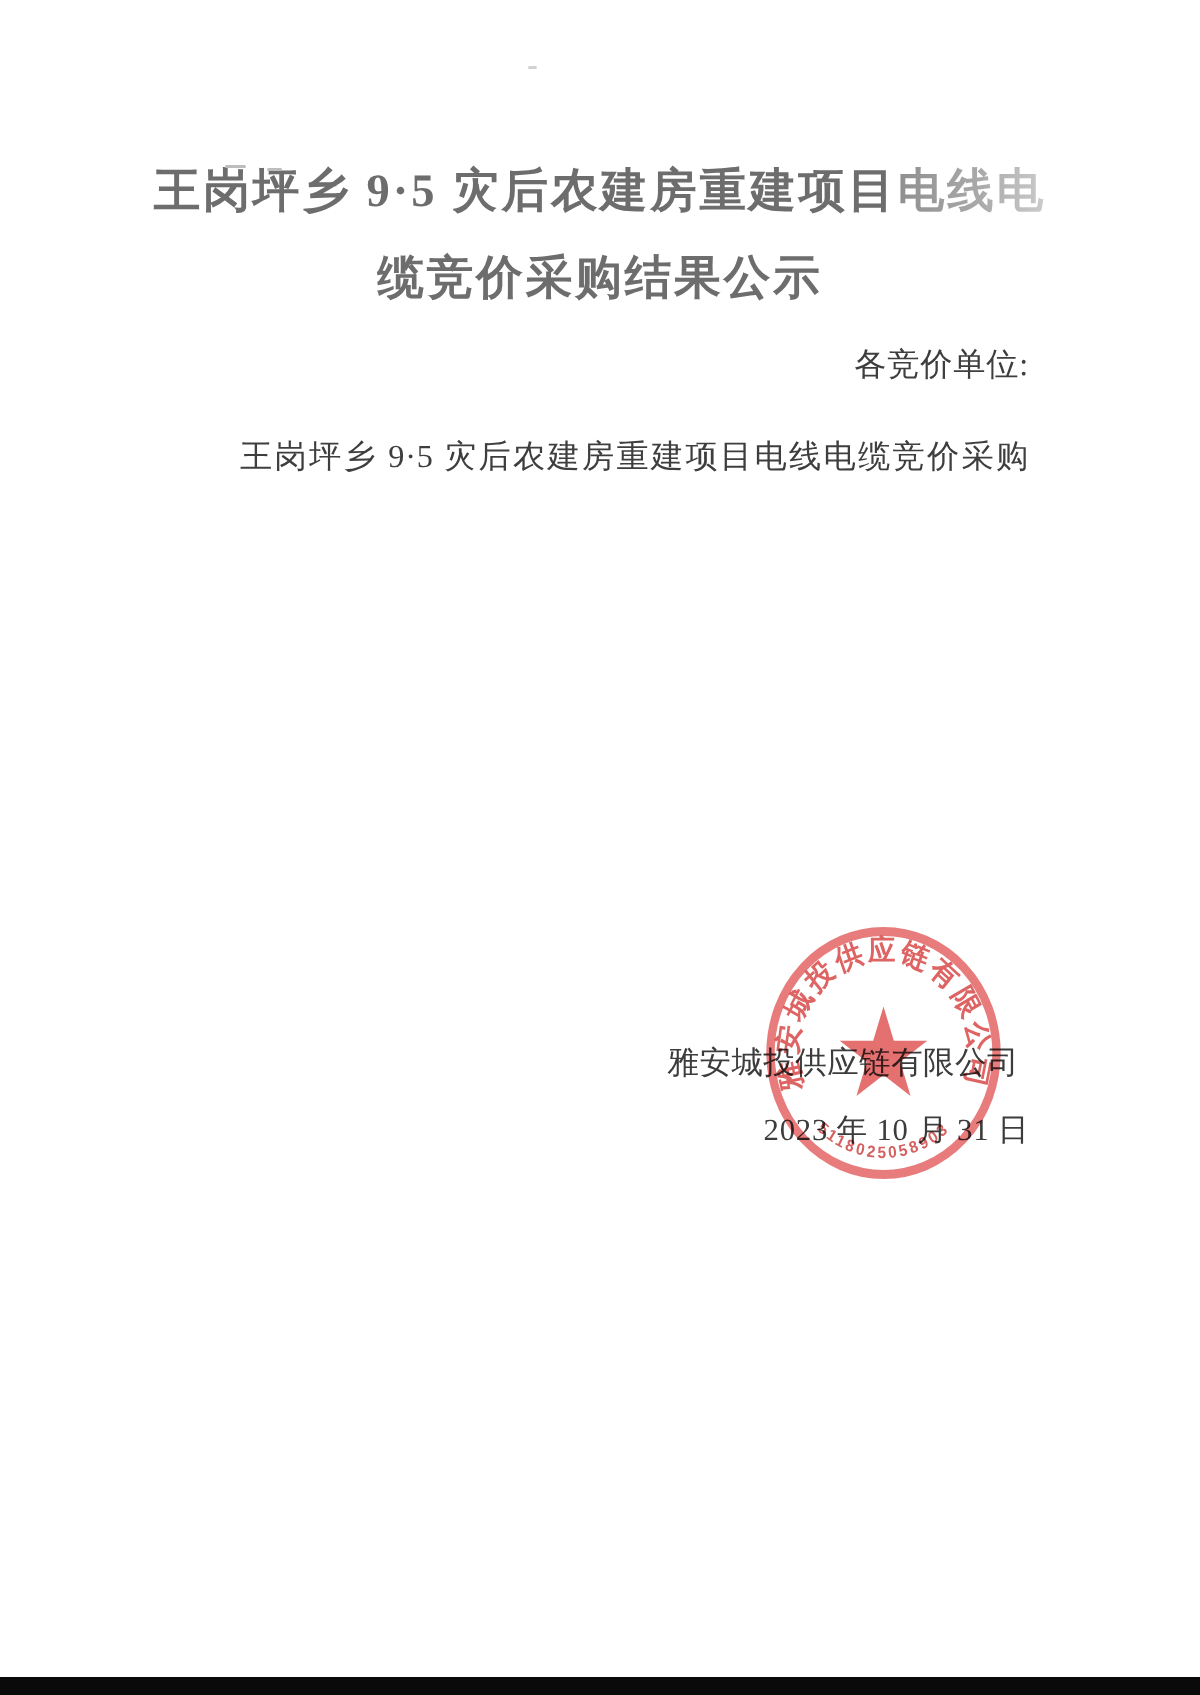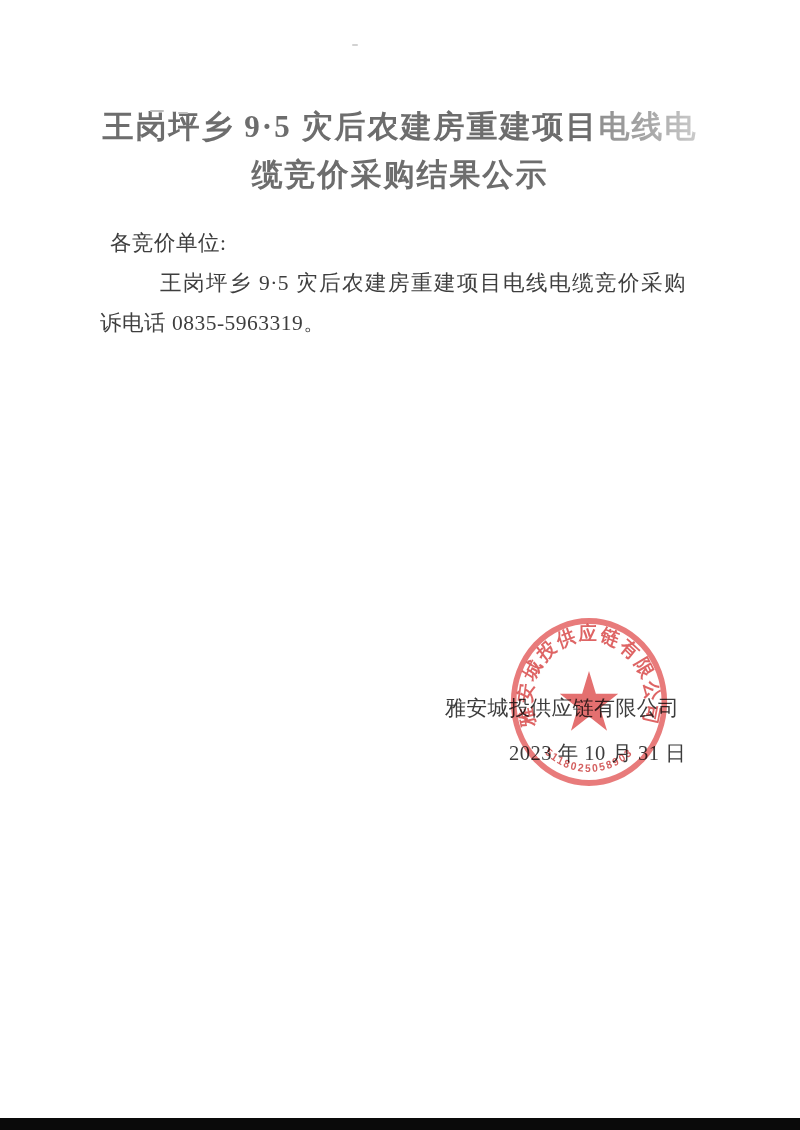--- a/index.html
+++ b/index.html
@@ -18,21 +18,21 @@
     left: 0;
     width: 800px;
     text-align: center;
     font-size: 31px;
     font-weight: bold;
     color: #6d6d6d;
     letter-spacing: 2px;
     white-space: nowrap;
   }
   .title-l1 { top: 106px; }
-  .title-l2 { top: 154px; }
+  .title-l2 { top: 164px; }
   .title-fade {
     color: #a8a8a8;
     background: linear-gradient(90deg, #8f8f8f 0%, #a9a9a9 55%, #cbcbcb 100%);
     -webkit-background-clip: text;
     background-clip: text;
     -webkit-text-fill-color: transparent;
   }
 
   
   .doc-body {
@@ -47,22 +47,22 @@
   .bline {
     margin: 0;
     height: 40px;
     line-height: 40px;
   }
   .stretch {
     text-align: justify;
     text-align-last: justify;
     text-justify: inter-character;
   }
-  .indent { padding-left: 60px; }
-  .salut { padding-left: 10px; }
+  .indent { padding-left: 60px; margin-top: 21px; }
+  .salut { padding-left: 10px; text-align: right; }
 
   
   .sig-name {
     position: absolute;
     left: 445px;
     top: 694px;
     font-size: 21px;
     letter-spacing: 0.3px;
     color: #3c3c3c;
     white-space: nowrap;
@@ -107,21 +107,20 @@
 <body>
 
 <div class="sheet">
 
   <div class="title-line title-l1"><span>王岗坪乡 9·5 灾后农建房重建项目</span><span class="title-fade">电线电</span></div>
   <div class="title-line title-l2">缆竞价采购结果公示</div>
 
   <div class="doc-body">
     <p class="bline salut">各竞价单位:</p>
     <p class="bline stretch indent">王岗坪乡 9·5 灾后农建房重建项目电线电缆竞价采购</p>
-    <p class="bline">诉电话 0835-5963319。</p>
   </div>
 
   <div class="sig-name">雅安城投供应链有限公司</div>
   <div class="sig-date">2023 年 10 月 31 日</div>
 
   <svg class="seal" viewBox="-100 -100 200 200" xmlns="http://www.w3.org/2000/svg">
     <g transform="scale(0.93,1)">
       <defs>
         <path id="sealTopArc" d="M -57.1 24.2 A 62 62 0 1 1 57.1 24.2" fill="none"></path>
         <path id="sealBottomArc" d="M -57.3 40.2 A 70 70 0 0 0 57.3 40.2" fill="none"></path>

